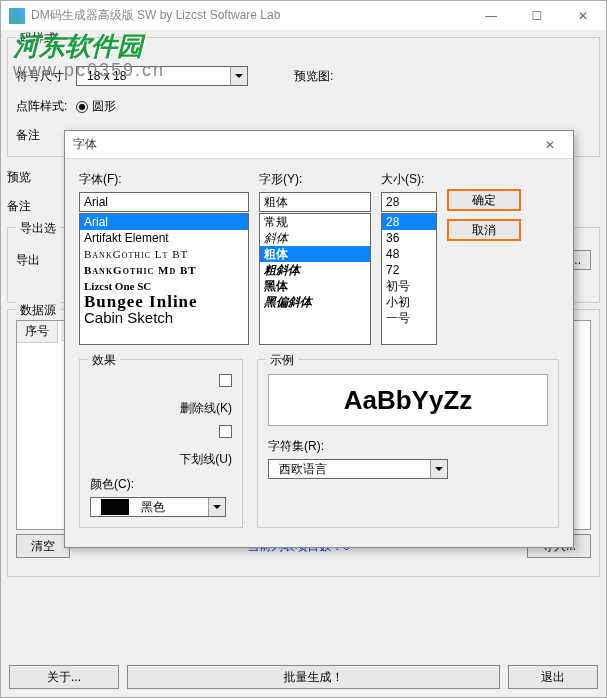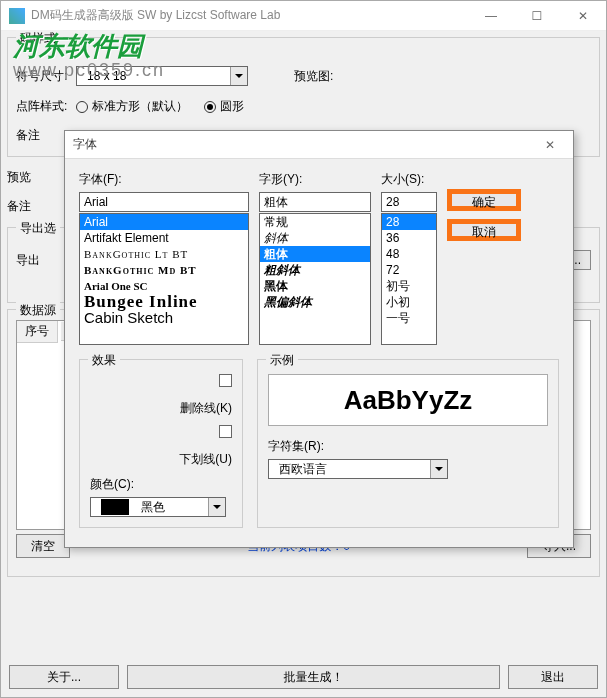--- a/index.html
+++ b/index.html
@@ -47,21 +47,21 @@
 .fd-col.font { width: 170px; }
 .fd-col.style { width: 112px; }
 .fd-col.size { width: 56px; }
 .fd-label { margin-bottom: 4px; }
 .fd-input { height: 20px; border: 1px solid #666; background: #fff; padding: 1px 4px; font-size: 12px; }
 .fd-list { border: 1px solid #666; background: #fff; height: 132px; overflow: hidden; margin-top: 1px; position: relative; }
 .fd-list-inner { overflow-y: scroll; height: 132px; }
 .fd-item { padding: 1px 4px; height: 16px; line-height: 14px; }
 .fd-item.sel { background: #0a84ff; color: #fff; }
 .fd-btncol { display: flex; flex-direction: column; gap: 8px; margin-top: 18px; }
-.fd-btn { width: 74px; height: 22px; border: 5px solid #f97316; background: #e8e8e8; }
+.fd-btn { width: 74px; height: 22px; border: 2px solid #f97316; background: #e8e8e8; }
 
 .fd-lower { display: flex; gap: 14px; margin-top: 14px; }
 .fd-group { border: 1px solid #ccc; position: relative; padding: 14px 10px 10px; }
 .fd-group-title { position: absolute; top: -8px; left: 8px; background: #f0f0f0; padding: 0 4px; }
 .fd-effects { width: 164px; }
 .fd-sample { flex: 1; }
 .check-row { display: flex; align-items: flex-end; gap: 13px; margin-bottom: 8px; flex-direction: column; }
 .checkbox { width: 13px; height: 13px; border: 1px solid #666; background: #fff; }
 .color-box { width: 28px; height: 16px; background: #000; }
 .combo { border: 1px solid #666; background: #fff; height: 20px; display: flex; align-items: center; padding-left: 10px; position: relative; }
@@ -102,24 +102,20 @@
         <span class="lbl">符号尺寸:</span>
         <div class="combo" style="width:172px">
           <span>18 x 18</span>
           <div class="combo-arrow"></div>
         </div>
         <span style="margin-left:40px">预览图:</span>
       </div>
       <div class="row">
         <span class="lbl">点阵样式:</span>
         <label class="radio">
-          <span class="radio-dot"></span>
-          <span>标准方形（默认）</span>
-        </label>
-        <label class="radio">
           <span class="radio-dot checked"></span>
           <span>圆形</span>
         </label>
       </div>
       <div class="row">
         <span class="lbl">备注</span>
       </div>
     </div>
 
     <div style="height:6px"></div>
@@ -171,21 +167,21 @@
     <div class="fd-cols">
       <div class="fd-col font">
         <span class="fd-label">字体(F):</span>
         <input class="fd-input" value="Arial" style="">
         <div class="fd-list">
           <div class="fd-list-inner">
             <div class="fd-item sel">Arial</div>
             <div class="fd-item">Artifakt Element</div>
             <div class="fd-item bankgothic">BankGothic Lt BT</div>
             <div class="fd-item bankgothic" style="font-weight:bold">BankGothic Md BT</div>
-            <div class="fd-item bowlby">Arial One SC</div>
+            <div class="fd-item bowlby">Lizcst One SC</div>
             <div class="fd-item bungee">Bungee Inline</div>
             <div class="fd-item cabin">Cabin Sketch</div>
           </div>
         </div>
       </div>
       <div class="fd-col style">
         <span class="fd-label">字形(Y):</span>
         <input class="fd-input" value="粗体" style="">
         <div class="fd-list">
           <div class="fd-item">常规</div>

